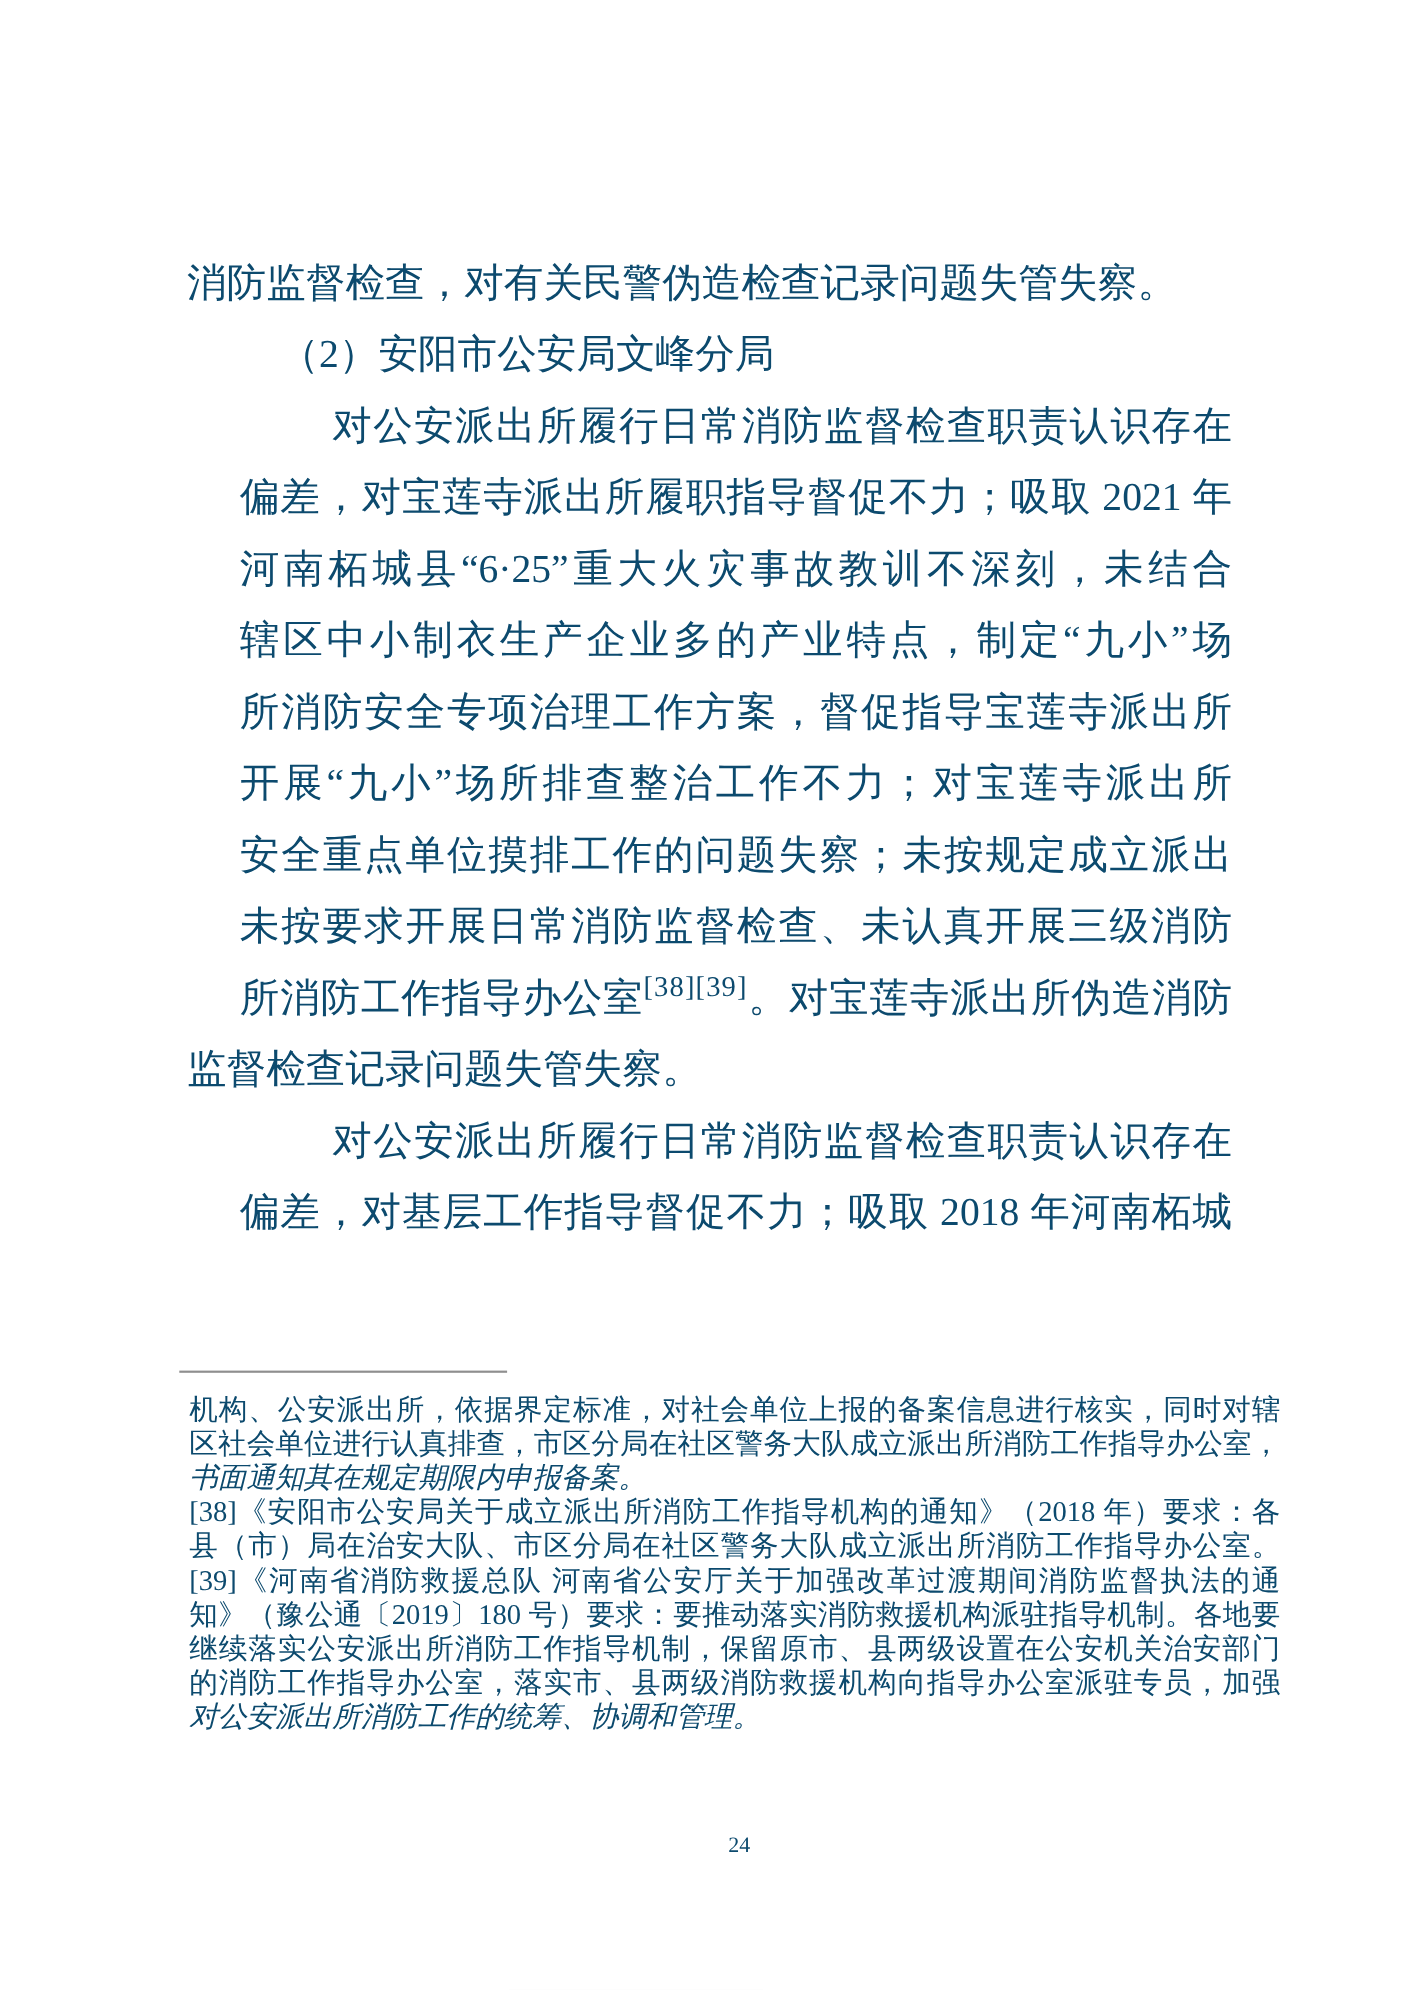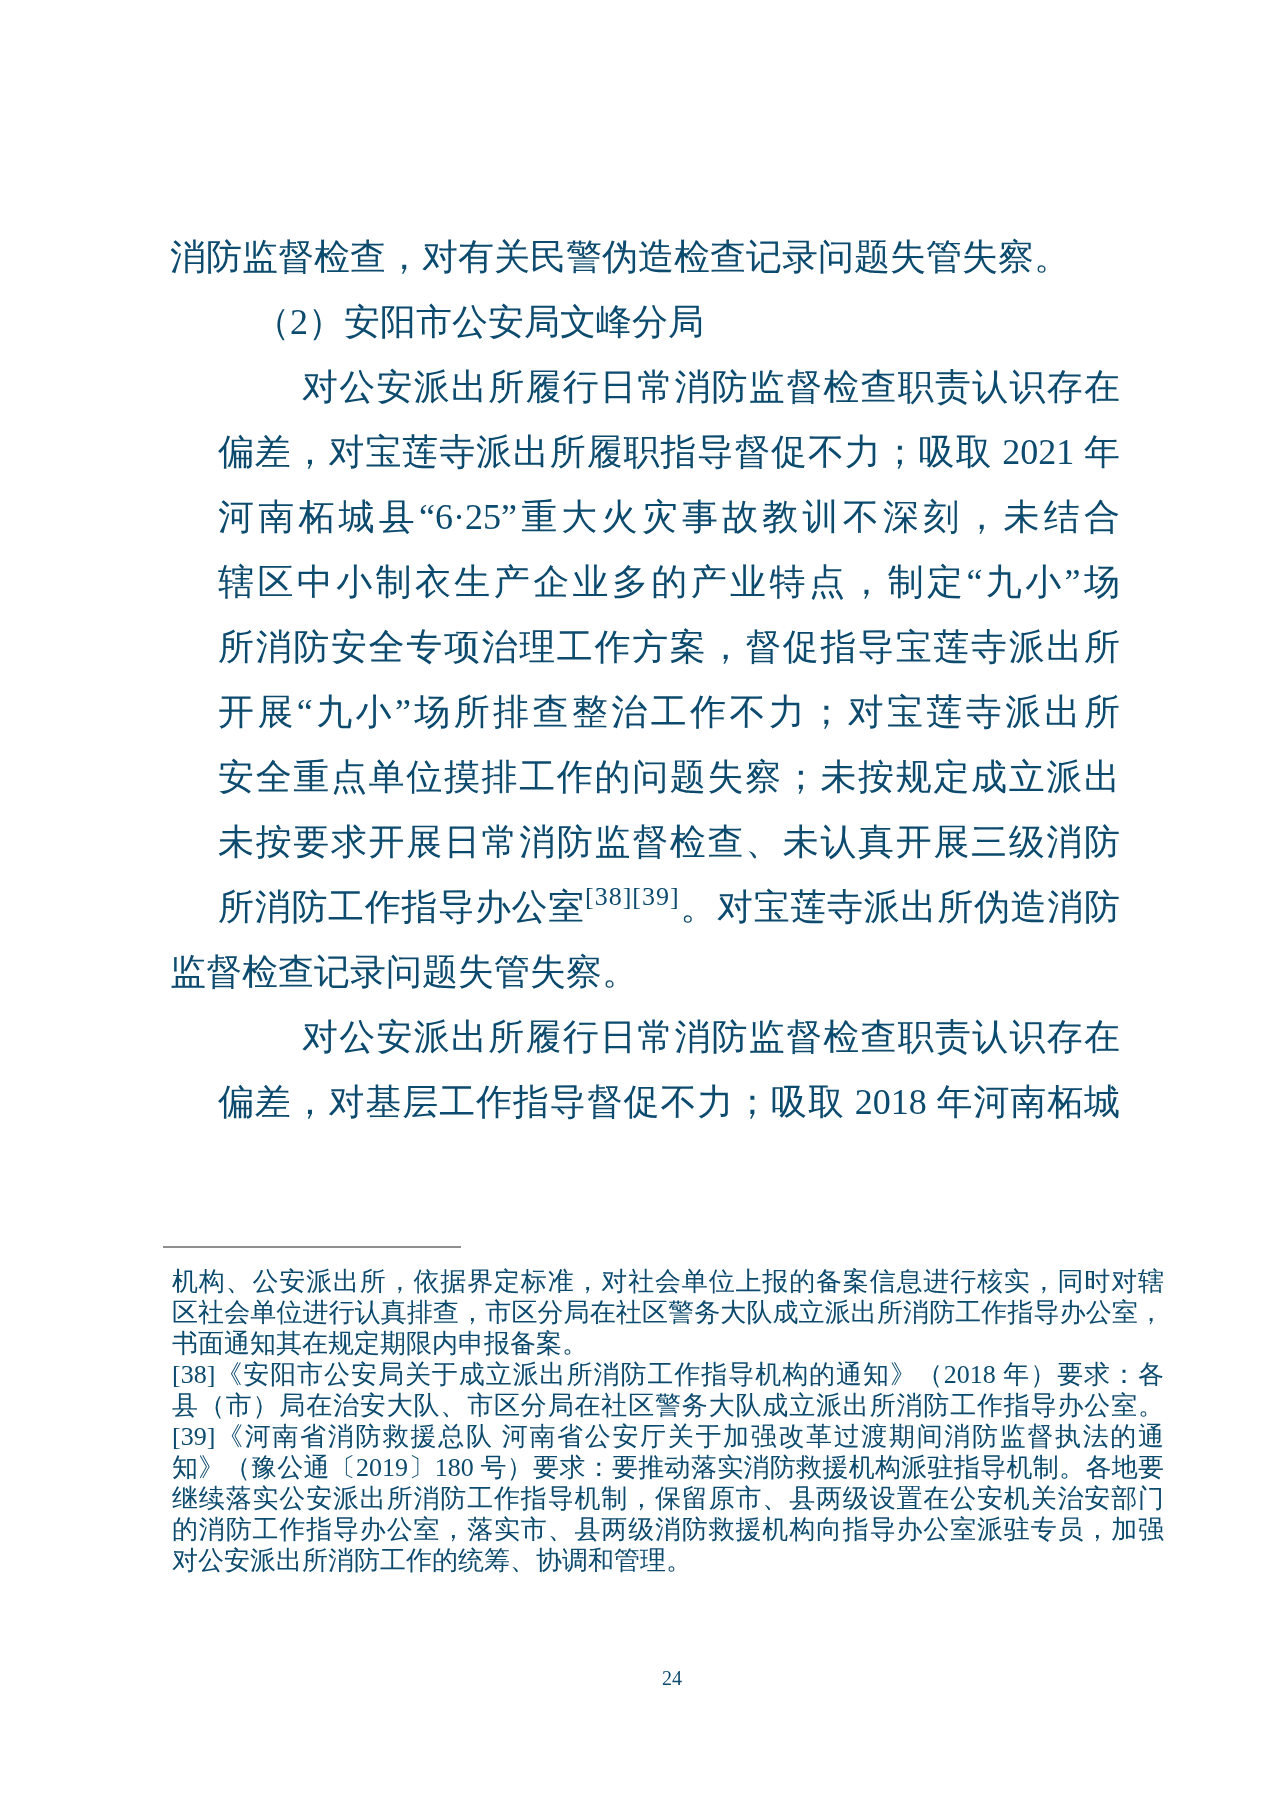--- a/index.html
+++ b/index.html
@@ -43,21 +43,21 @@
     left:153px; top:1266px;
     width:992px;
     margin-left:19px;
   }
   .fline {
     font-size:26px;
     line-height:31px;
     text-align:justify;
   }
   .fline.j { text-align-last:justify; }
-  .fline.end { text-align:left; text-align-last:left; }
+  .fline.end { text-align:left; text-align-last:left;font-style:italic; }
   .page-num {
     position:absolute;
     top:1662px;
     left:672px;
     transform:translateX(-50%);
     font-size:20px;
     line-height:32px;
   }
 </style>
 </head>

